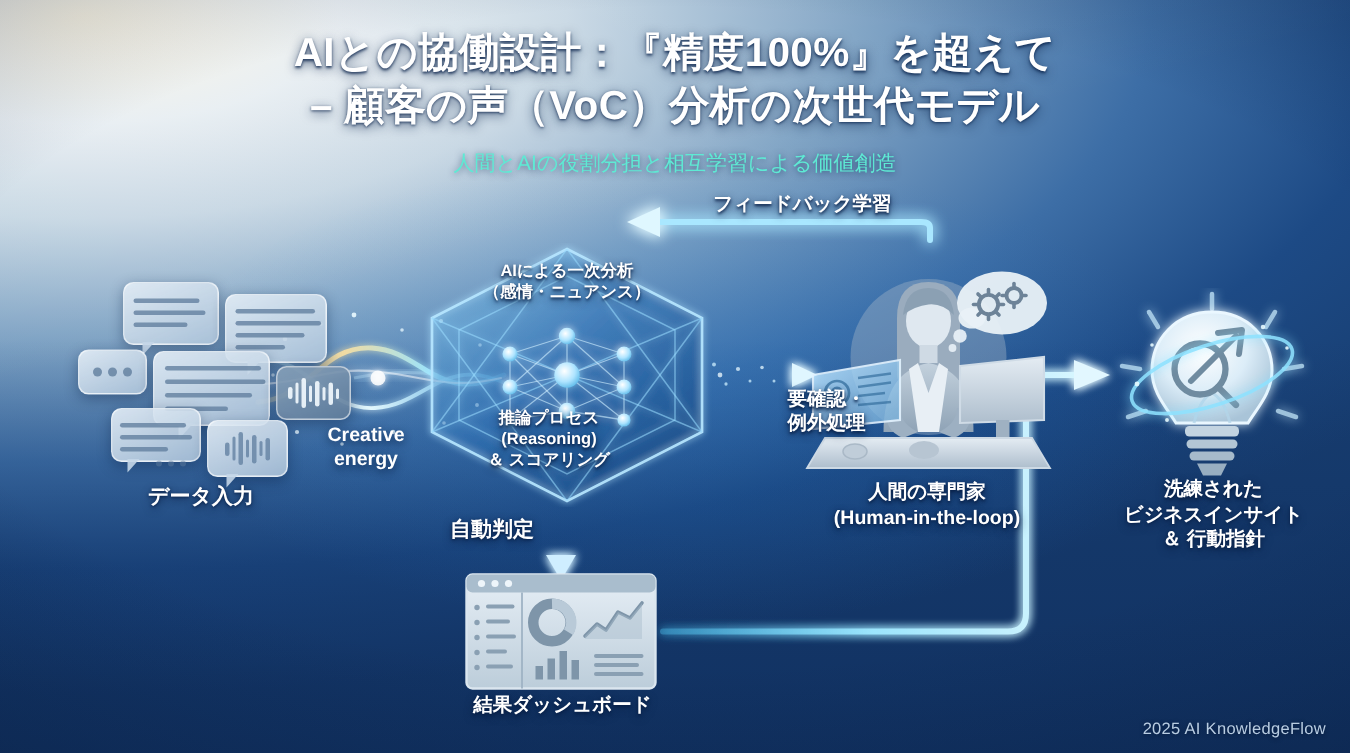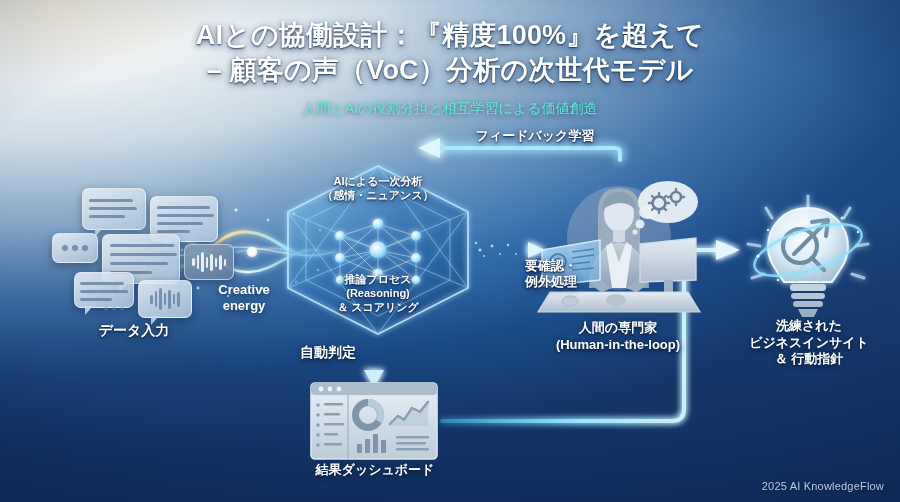--- a/index.html
+++ b/index.html
@@ -359,21 +359,21 @@
         <circle cx="138" cy="118" r="4.4" fill="url(#nodeG)"></circle>
       </g>
     </g>
   </svg>
 
   <div class="nlabel" style="left:292px;top:174px;width:172px;font-size:11px;">
     <div>AIによる一次分析</div>
     <div>（感情・ニュアンス）</div>
   </div>
 
-  <div class="nlabel" style="left:296px;top:272px;width:164px;font-size:11px;">
+  <div class="nlabel" style="left:284px;top:272px;width:164px;font-size:11px;">
     <div>推論プロセス</div>
     <div>(Reasoning)</div>
     <div>＆ スコアリング</div>
   </div>
 
   <svg class="expert" viewBox="0 0 182 148">
     <defs>
       <linearGradient id="gSteel" x1="0" y1="0" x2="0" y2="1">
         <stop offset="0%" stop-color="#e4ecf3"></stop>
           <stop offset="100%" stop-color="#aebecd"></stop>

